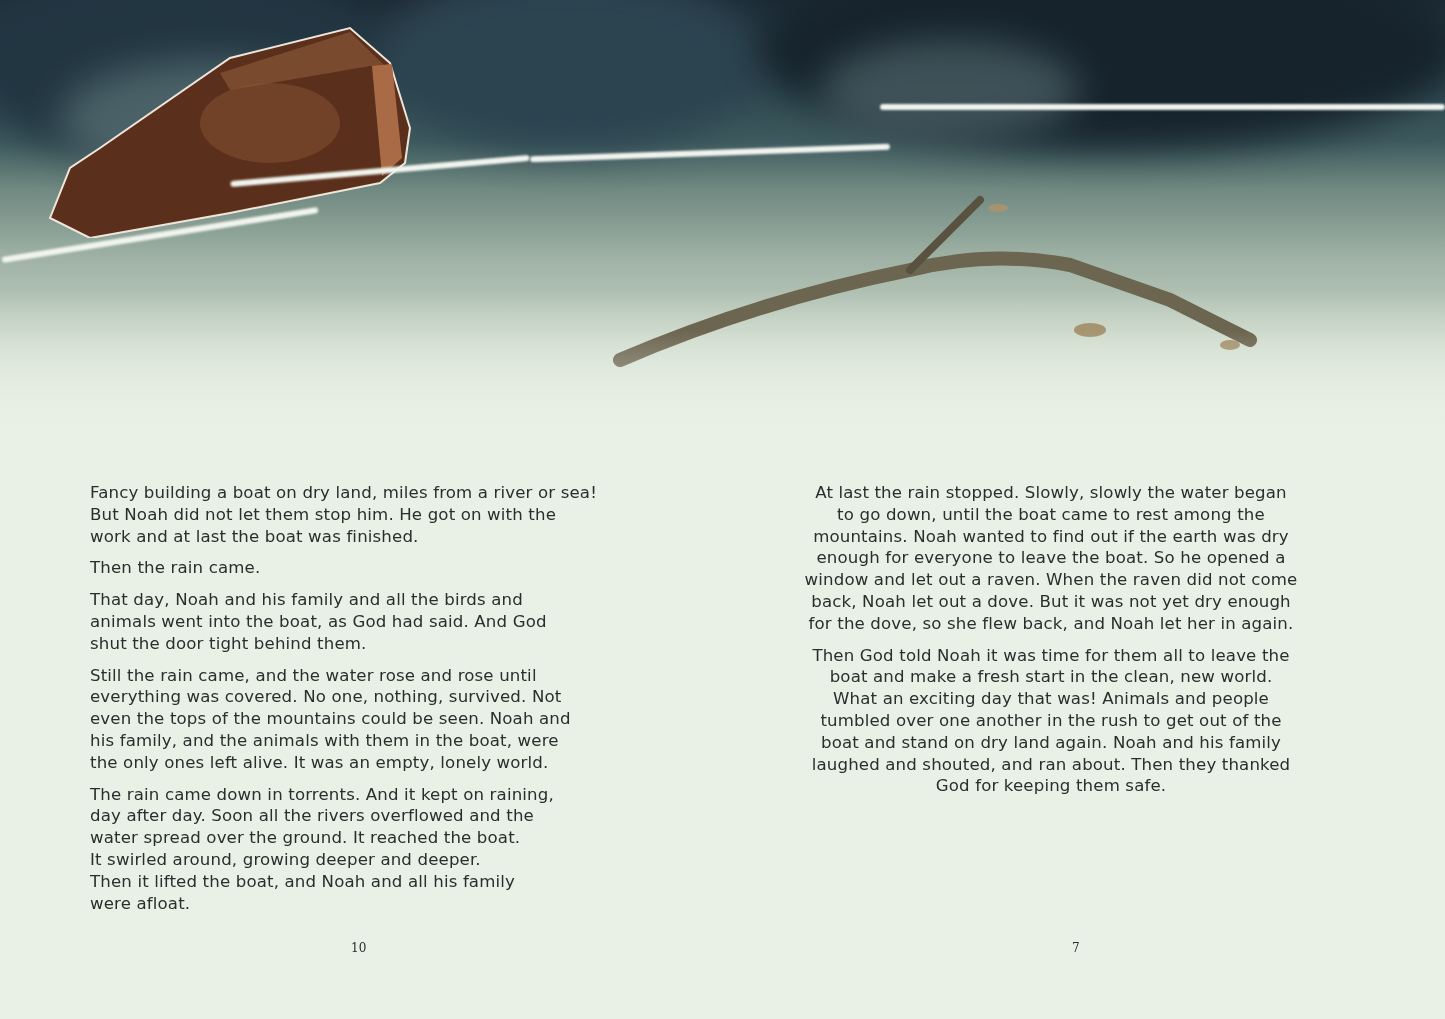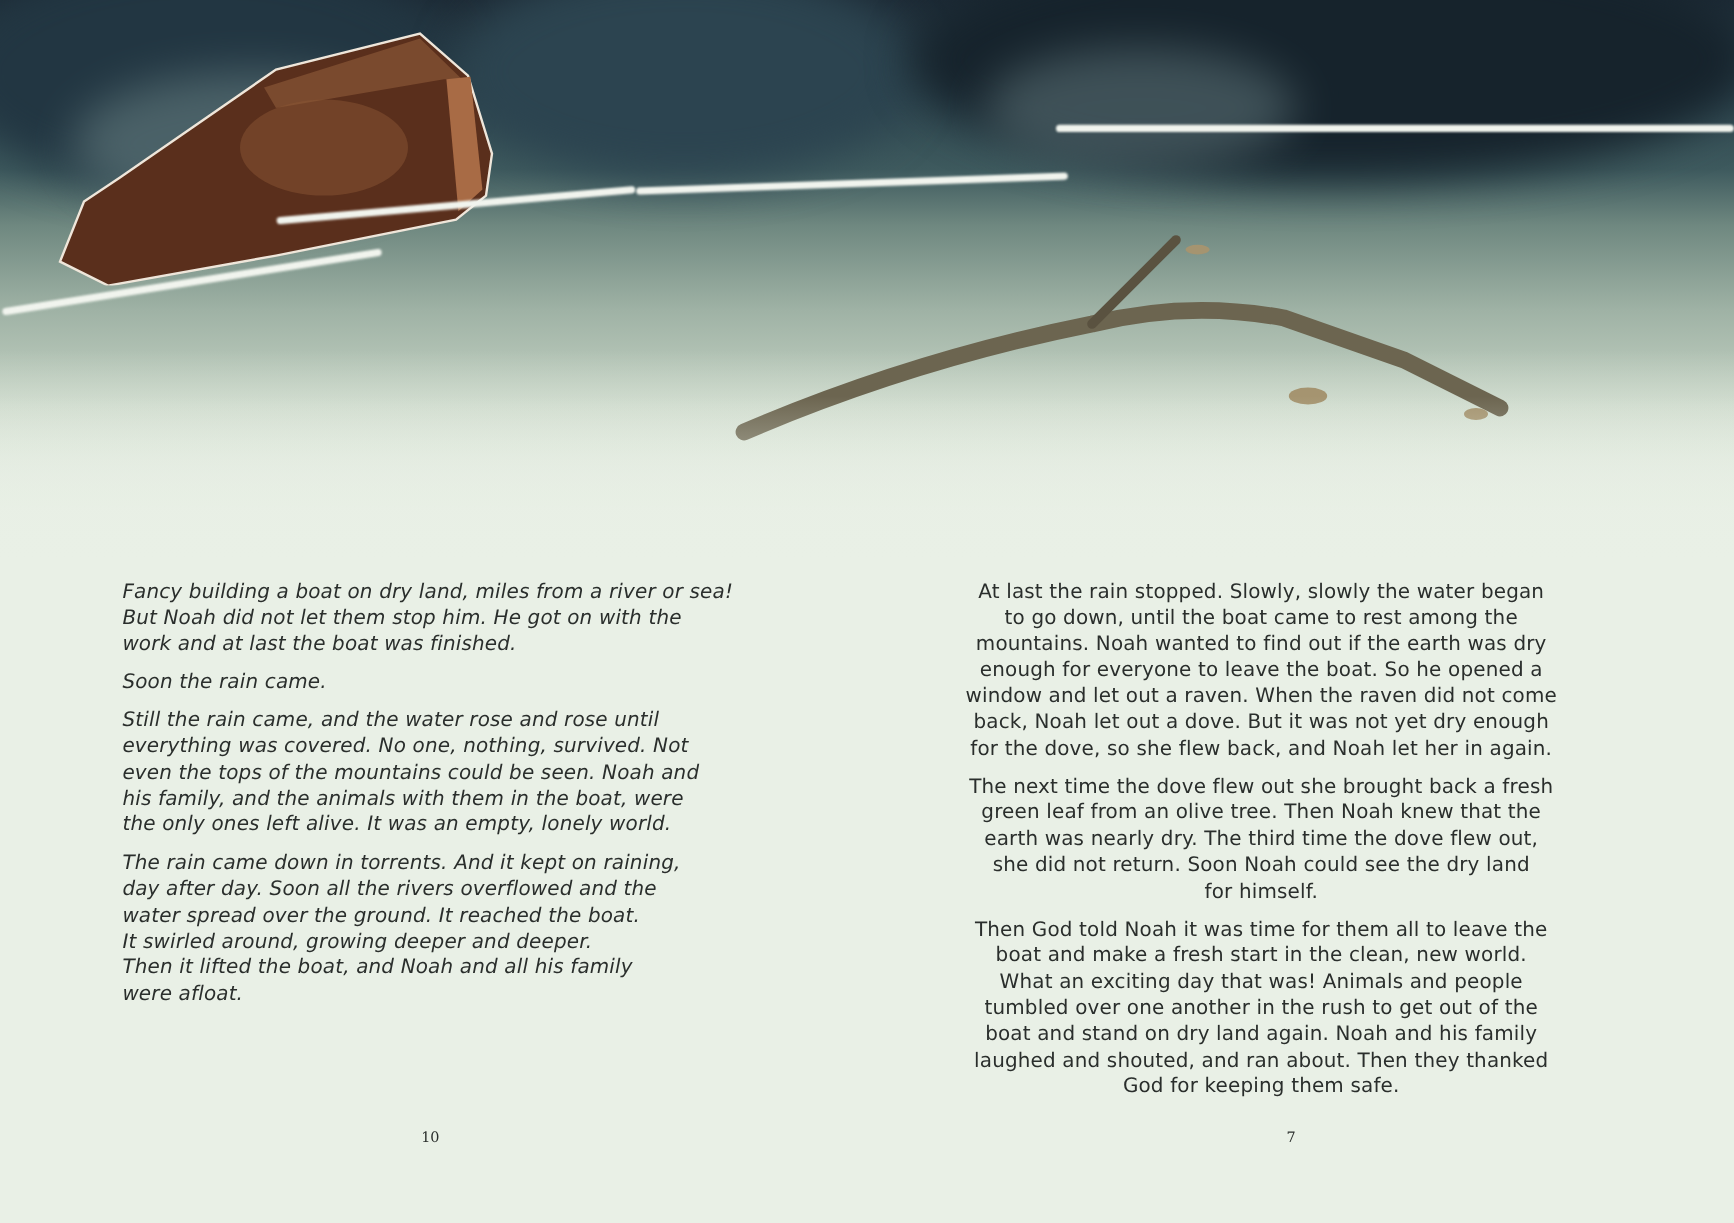--- a/index.html
+++ b/index.html
@@ -23,21 +23,21 @@
     position:absolute; left:30px; top:18px; width:390px; height:220px;
   }
   .branch {
     position:absolute; left:610px; top:190px; width:680px; height:180px;
   }
   .fade {
     position:absolute; left:0; top:330px; width:100%; height:140px;
     background:linear-gradient(180deg, rgba(233,240,230,0) 0%, #e9f0e6 100%);
   }
   .page { position:absolute; top:482px; }
-  .page.left { left:102px; width:520px;font-style:italic; }
+  .page.left { left:90px; width:520px; }
   .page.right { left:786px; width:530px;text-align:center; }
   .para {
     margin:0 0 10px 0; font-size:16.6px; line-height:21.8px; letter-spacing:0.15px;
     white-space:pre-line;
   }
   .page-num {
     position:absolute; top:941px; font-family:"DejaVu Serif", serif; font-size:12px; color:#2a2e2c;
   }
   .page-num.left { left:351px; }
   .page-num.right { left:1072px; }
@@ -72,21 +72,24 @@
     <ellipse cx="388" cy="18" rx="10" ry="4" fill="#a59470"></ellipse>
   </svg>
 
   <div class="fade"></div>
 </div>
 
 <div class="page left">
   <p class="para">Fancy building a boat on dry land, miles from a river or sea!
 But Noah did not let them stop him. He got on with the
 work and at last the boat was finished.</p>
-  <p class="para">Soon the rain came.</p>
+  <p class="para">Then the rain came.</p>
+  <p class="para">That day, Noah and his family and all the birds and
+animals went into the boat, as God had said. And God
+shut the door tight behind them.</p>
   <p class="para">Still the rain came, and the water rose and rose until
 everything was covered. No one, nothing, survived. Not
 even the tops of the mountains could be seen. Noah and
 his family, and the animals with them in the boat, were
 the only ones left alive. It was an empty, lonely world.</p>
   <p class="para">The rain came down in torrents. And it kept on raining,
 day after day. Soon all the rivers overflowed and the
 water spread over the ground. It reached the boat.
 It swirled around, growing deeper and deeper.
 Then it lifted the boat, and Noah and all his family
@@ -94,25 +97,20 @@
 </div>
 
 <div class="page right">
   <p class="para">At last the rain stopped. Slowly, slowly the water began
 to go down, until the boat came to rest among the
 mountains. Noah wanted to find out if the earth was dry
 enough for everyone to leave the boat. So he opened a
 window and let out a raven. When the raven did not come
 back, Noah let out a dove. But it was not yet dry enough
 for the dove, so she flew back, and Noah let her in again.</p>
-  <p class="para">The next time the dove flew out she brought back a fresh
-green leaf from an olive tree. Then Noah knew that the
-earth was nearly dry. The third time the dove flew out,
-she did not return. Soon Noah could see the dry land
-for himself.</p>
   <p class="para">Then God told Noah it was time for them all to leave the
 boat and make a fresh start in the clean, new world.
 What an exciting day that was! Animals and people
 tumbled over one another in the rush to get out of the
 boat and stand on dry land again. Noah and his family
 laughed and shouted, and ran about. Then they thanked
 God for keeping them safe.</p>
 </div>
 
 <div class="page-num left">10</div>

